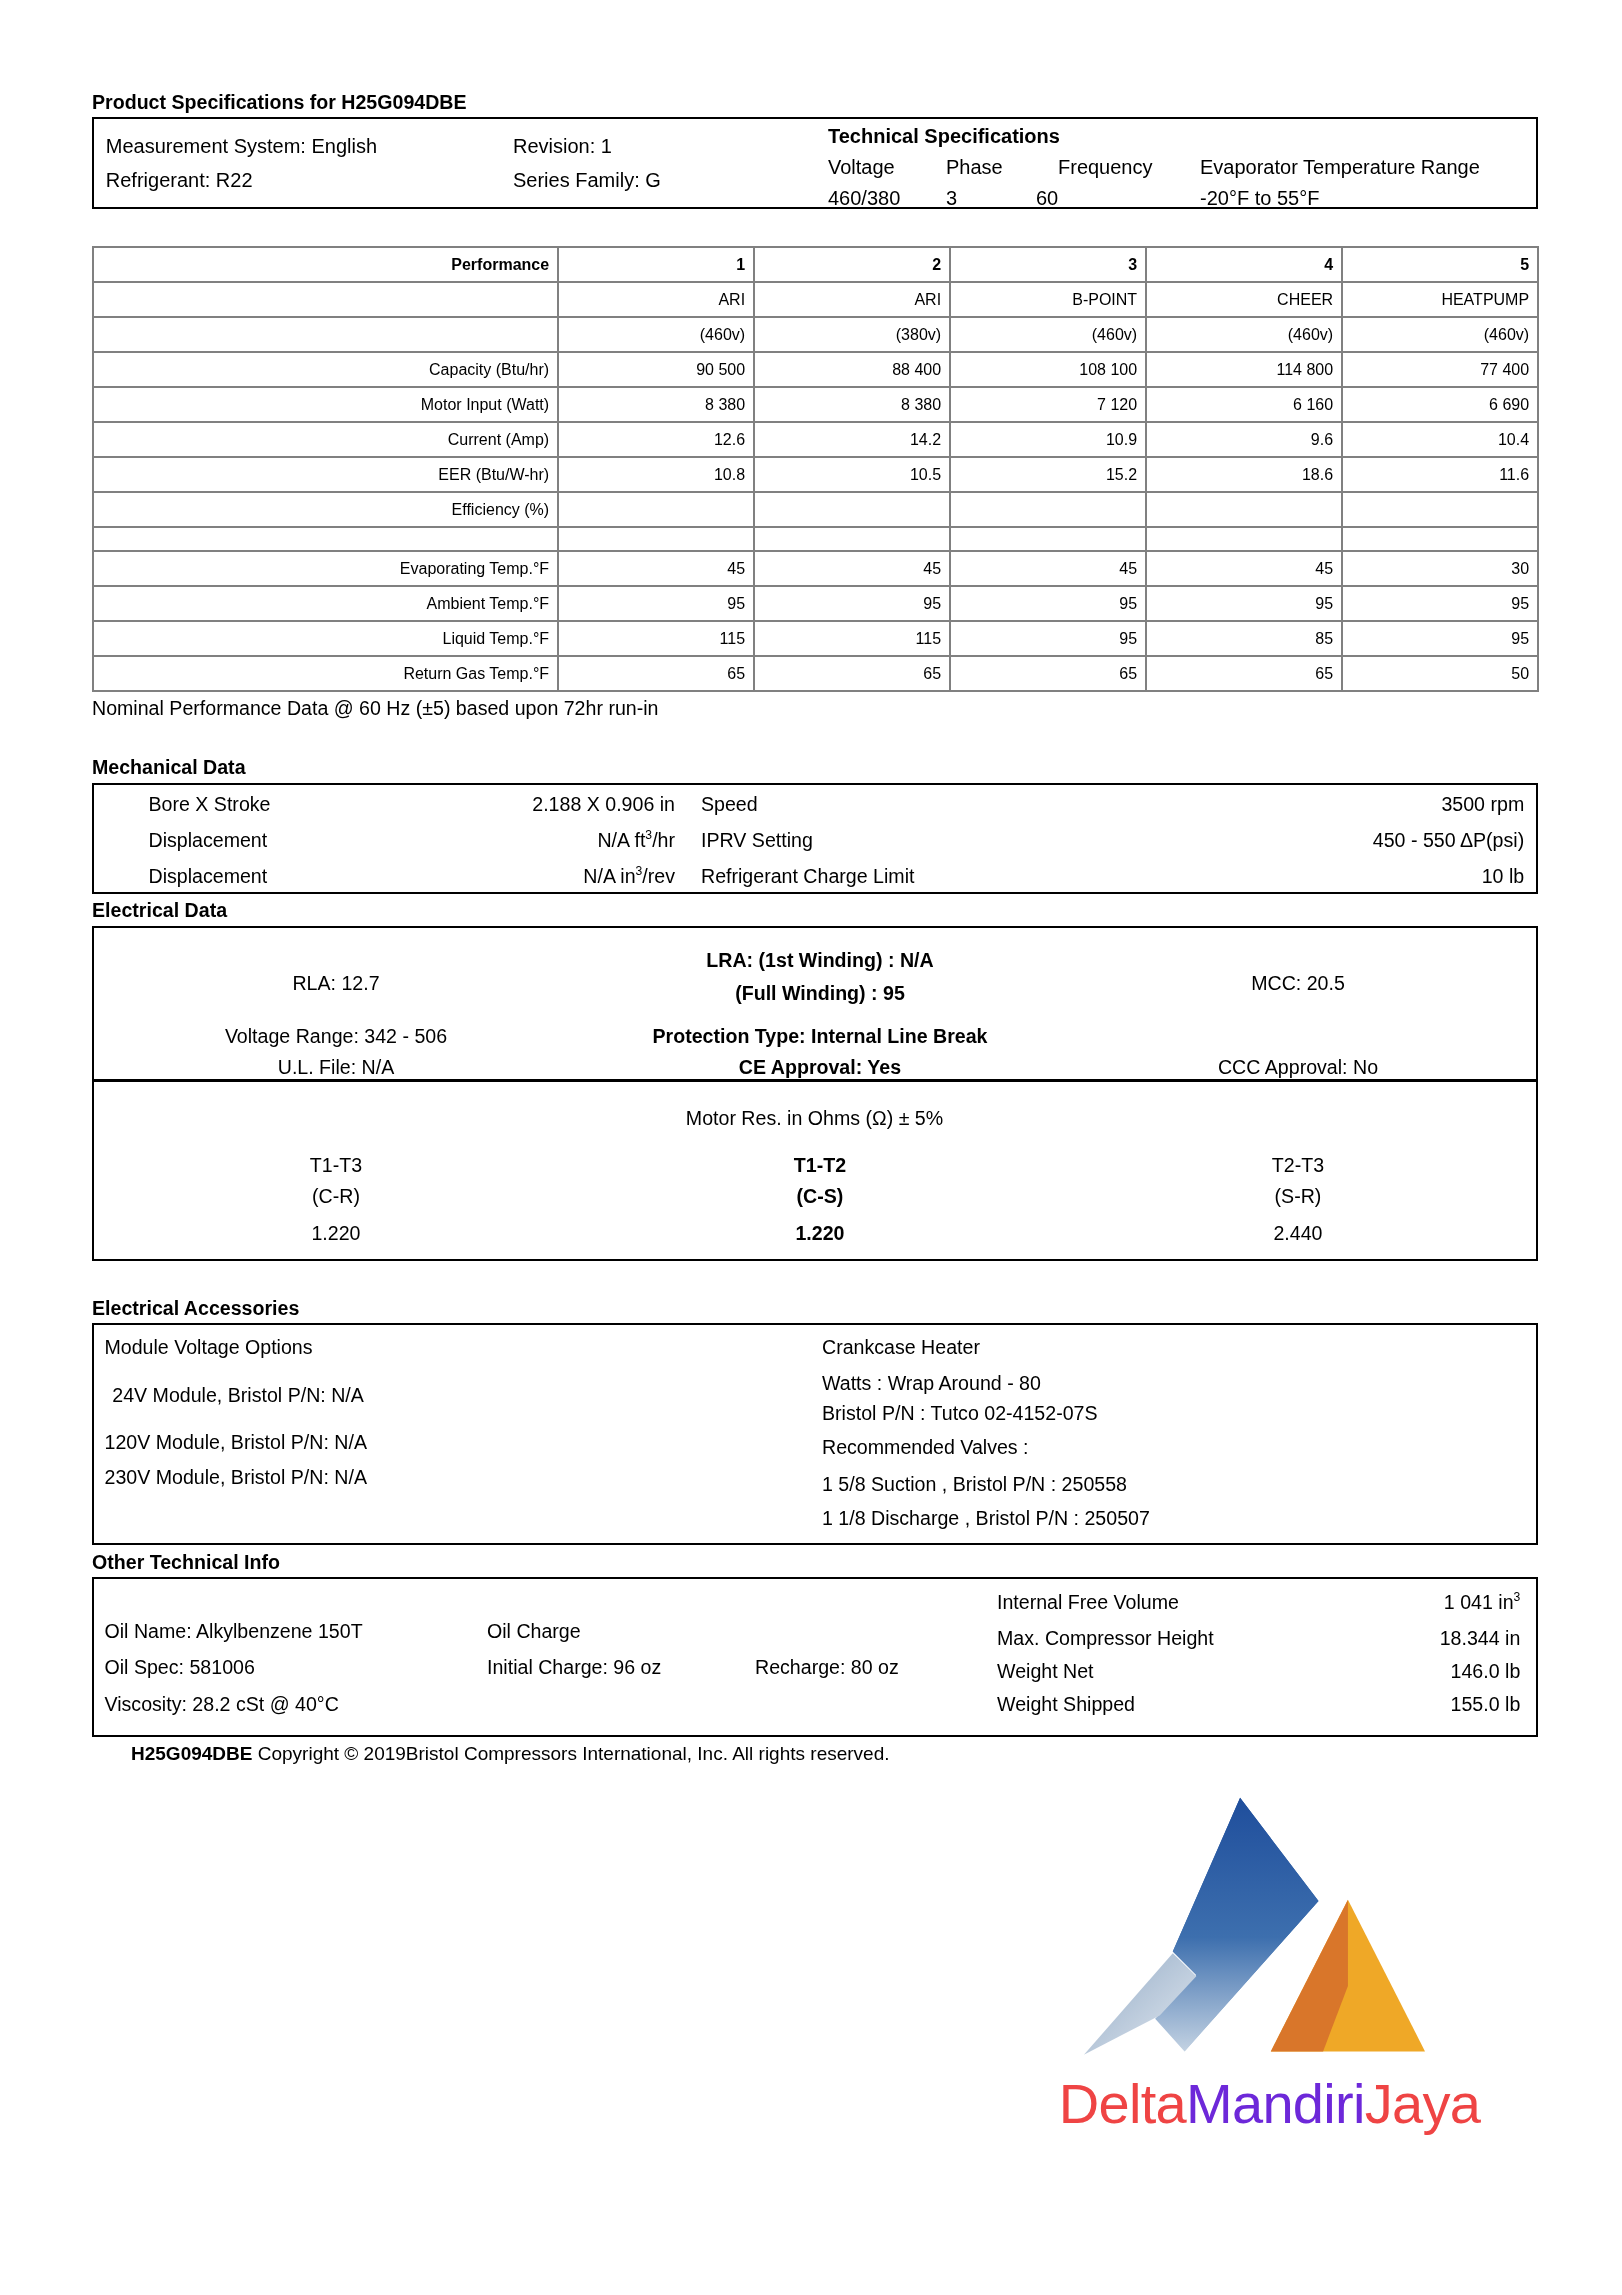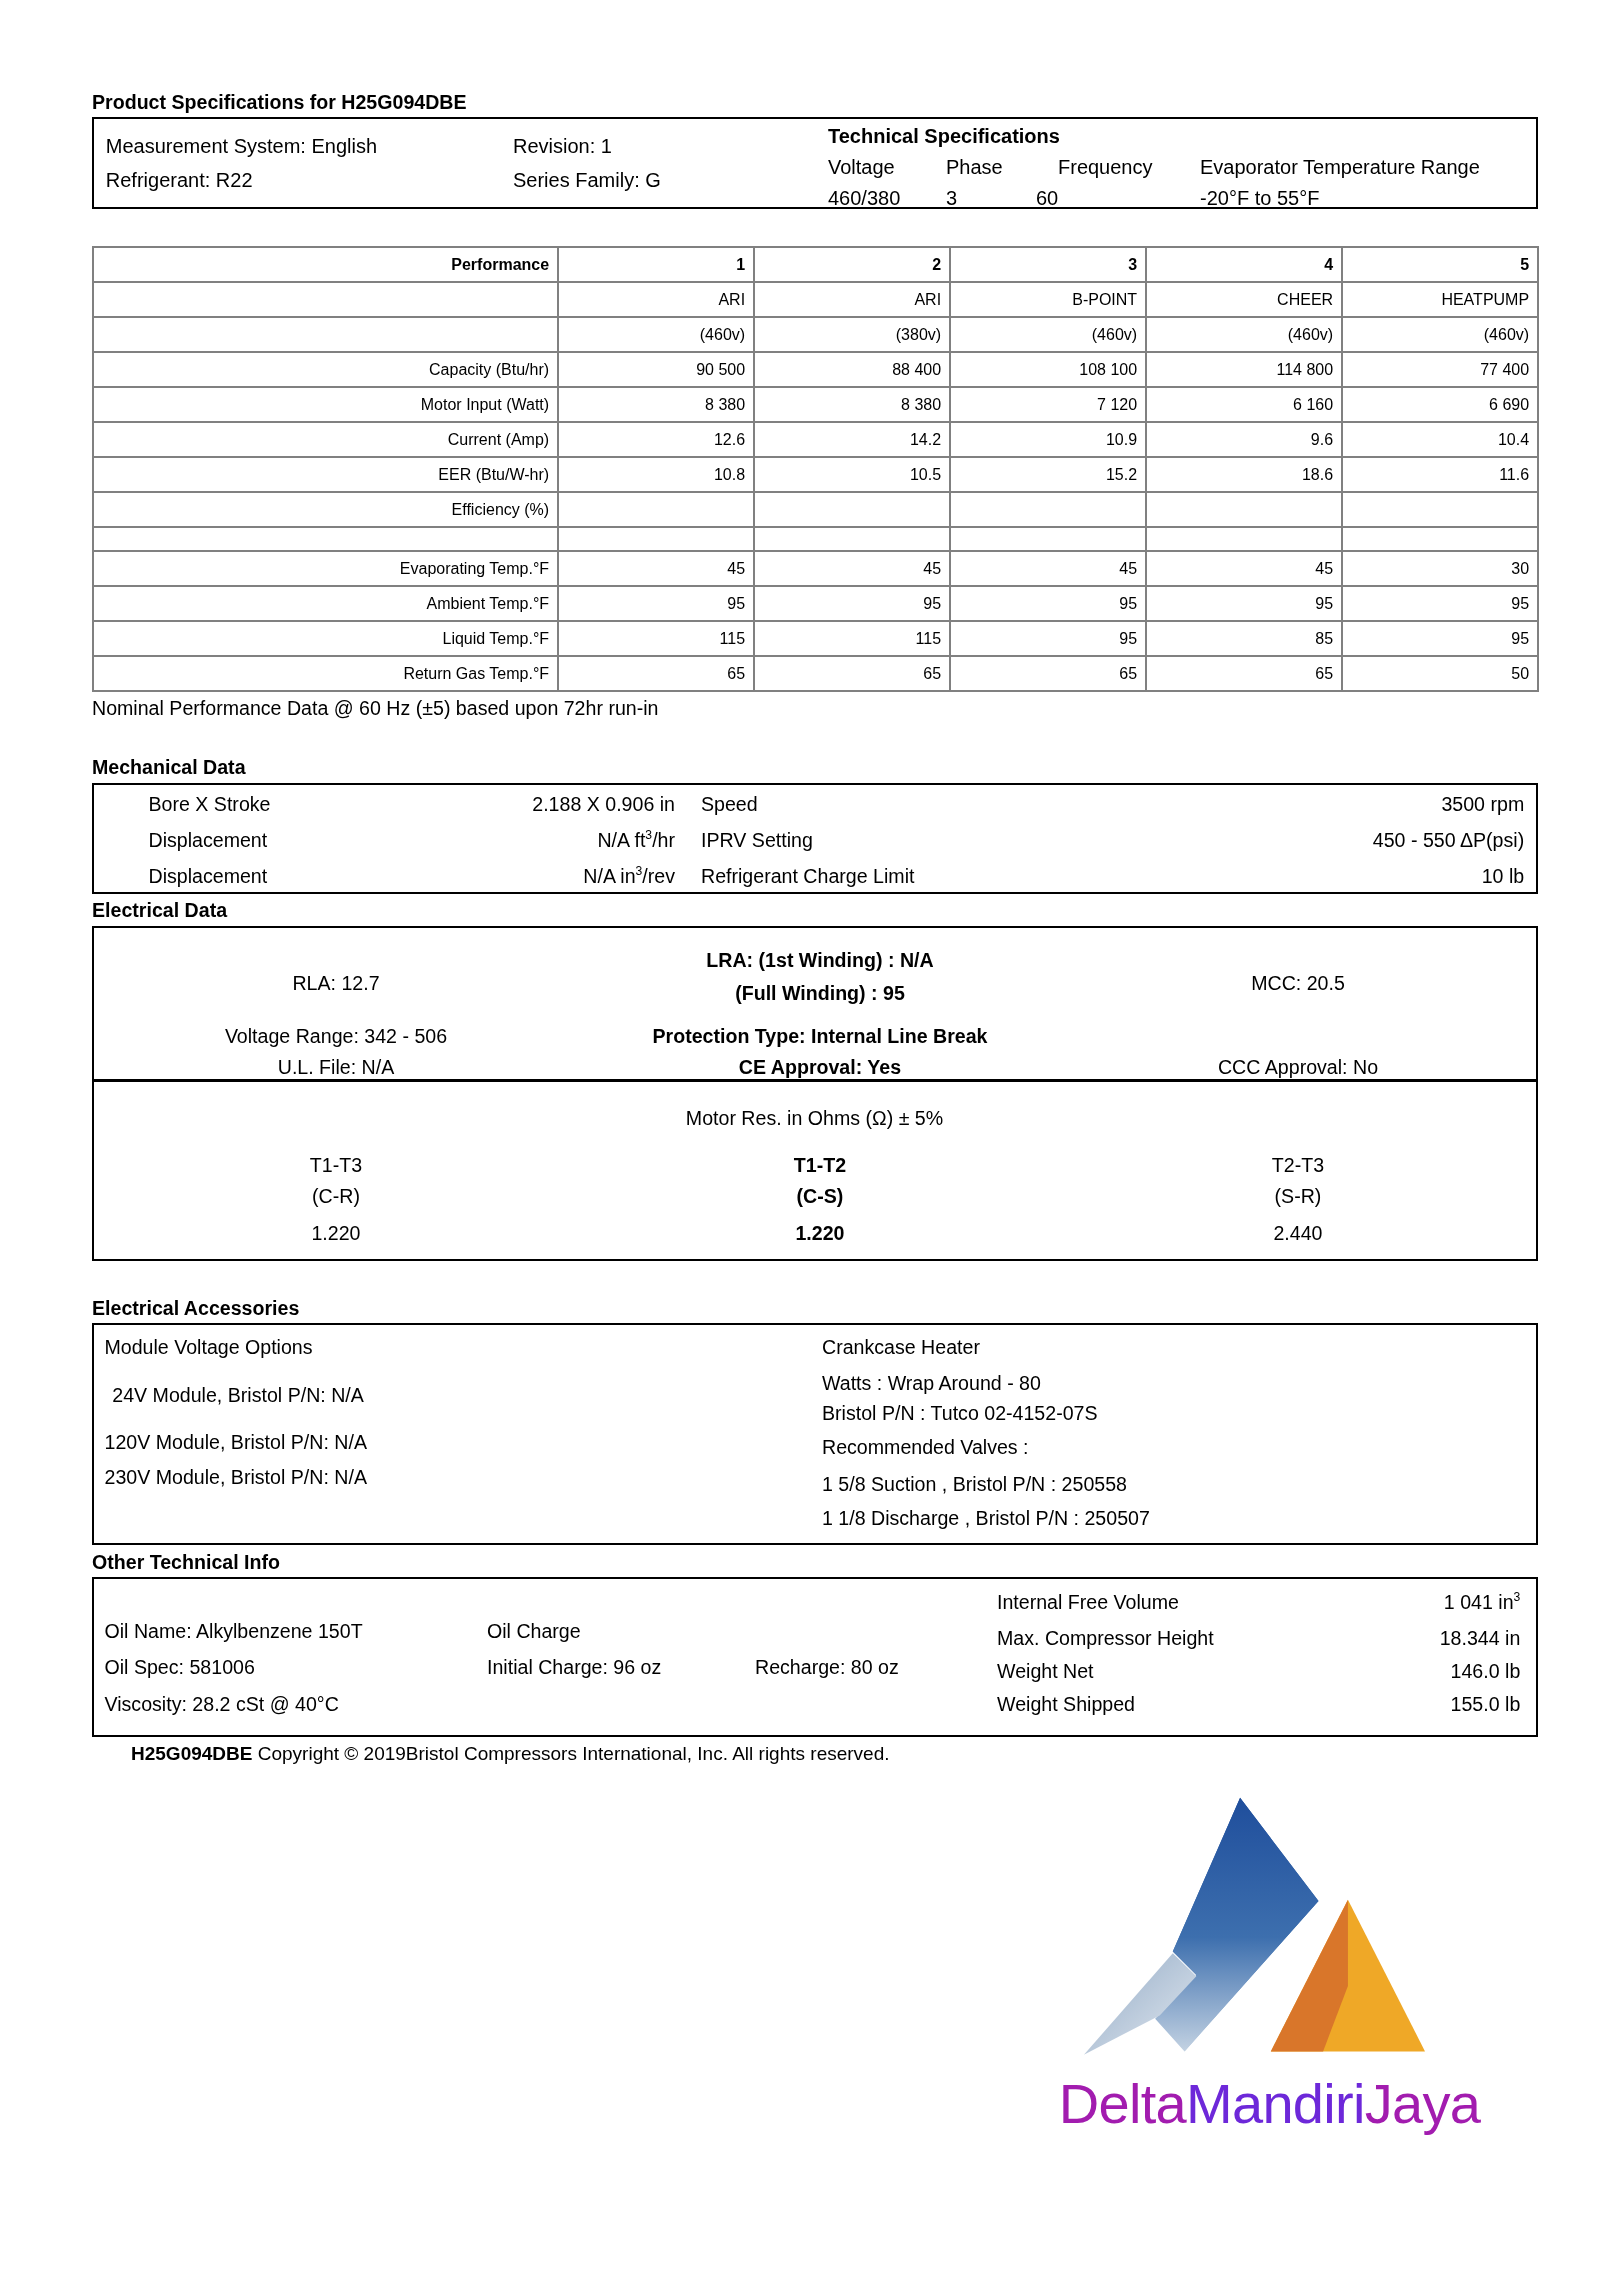--- a/index.html
+++ b/index.html
@@ -74,21 +74,21 @@
   .oti .ov{position:absolute;white-space:nowrap;text-align:right;right:15.7px;}
 
   .copy{font-size:19px;margin-top:6.5px;}
   .copy b{font-weight:bold;margin-left:39px;}
 
   
   .logo{position:absolute;left:1021px;top:1790px;width:497px;height:366px;}
   .logo svg{display:block;}
   .logo .word{position:absolute;left:0;top:281px;width:497px;text-align:center;
               font-size:56px;letter-spacing:-0.7px;white-space:nowrap;}
-  .logo .w-blue{color:#a21caf;text-align:center;}
+  .logo .w-blue{color:#ef4444;text-align:center;}
   .logo .w-org{color:#6d28d9;}
 </style>
 </head>
 <body>
 
 <div class="page">
 
   <div class="sec-title">Product Specifications for H25G094DBE</div>
 
   <div class="blk hdr">

